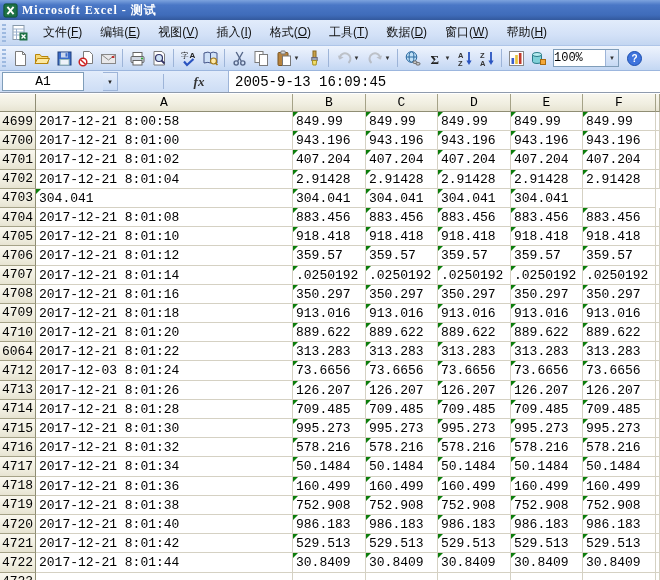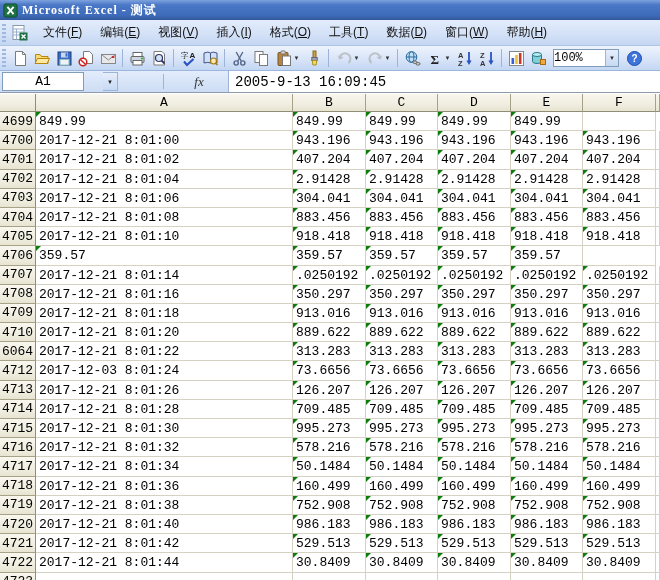--- a/index.html
+++ b/index.html
@@ -73,21 +73,21 @@
     font-size:13px; font-family:"Liberation Mono","DejaVu Sans Mono",monospace;
   }
   .name-dd {
     width:15px; margin:1px 0; display:flex; align-items:center; justify-content:center;
     font-size:6px; color:#222; background:linear-gradient(180deg,#e6eefb,#c6d9f4);
     border:1px solid #9db4d8; border-left:none;
   }
   .fb-sep { width:1px; background:#9db4d8; margin:3px 6px 3px 26px; }
   .fx-btn {
     width:20px; display:flex; align-items:center; justify-content:center;
-    font-family:"Liberation Serif","DejaVu Serif",serif; font-style:italic; font-weight:normal;
+    font-family:"Liberation Serif","DejaVu Serif",serif; font-style:italic; font-weight:bold;
     font-size:13px; color:#333;
   }
   .formula-content {
     flex:1; background:#fff; border-left:1px solid #9db4d8; margin:0;
     display:flex; align-items:center; padding-left:6px;
     font-size:14px; font-family:"Liberation Mono","DejaVu Sans Mono",monospace; color:#000;
     white-space:nowrap; overflow:hidden;
   }
 
   
@@ -391,20 +391,21 @@
         <div class="hdr-cell">B</div>
         <div class="hdr-cell">C</div>
         <div class="hdr-cell">D</div>
         <div class="hdr-cell">E</div>
         <div class="hdr-cell">F</div>
         <div class="hdr-cell"></div>
       </div>
     <div id="data-rows">
         <div class="grid-row data-row">
           <div class="row-hdr">4699</div>
+          <div class="cell">2017-12-21 8:00:58</div>
           <div class="cell"><span class="tri"></span>849.99</div>
           <div class="cell"><span class="tri"></span>849.99</div>
           <div class="cell"><span class="tri"></span>849.99</div>
           <div class="cell"><span class="tri"></span>849.99</div>
           <div class="cell"><span class="tri"></span>849.99</div>
           <div class="cell sliver"></div>
         </div>
         <div class="grid-row data-row">
           <div class="row-hdr">4700</div>
           <div class="cell">2017-12-21 8:01:00</div>
@@ -430,21 +431,20 @@
           <div class="cell">2017-12-21 8:01:04</div>
           <div class="cell"><span class="tri"></span>2.91428</div>
           <div class="cell"><span class="tri"></span>2.91428</div>
           <div class="cell"><span class="tri"></span>2.91428</div>
           <div class="cell"><span class="tri"></span>2.91428</div>
           <div class="cell"><span class="tri"></span>2.91428</div>
           <div class="cell sliver"></div>
         </div>
         <div class="grid-row data-row">
           <div class="row-hdr">4703</div>
-          <div class="cell">2017-12-21 8:01:06</div>
           <div class="cell"><span class="tri"></span>304.041</div>
           <div class="cell"><span class="tri"></span>304.041</div>
           <div class="cell"><span class="tri"></span>304.041</div>
           <div class="cell"><span class="tri"></span>304.041</div>
           <div class="cell"><span class="tri"></span>304.041</div>
           <div class="cell sliver"></div>
         </div>
         <div class="grid-row data-row">
           <div class="row-hdr">4704</div>
           <div class="cell">2017-12-21 8:01:08</div>
@@ -460,20 +460,21 @@
           <div class="cell">2017-12-21 8:01:10</div>
           <div class="cell"><span class="tri"></span>918.418</div>
           <div class="cell"><span class="tri"></span>918.418</div>
           <div class="cell"><span class="tri"></span>918.418</div>
           <div class="cell"><span class="tri"></span>918.418</div>
           <div class="cell"><span class="tri"></span>918.418</div>
           <div class="cell sliver"></div>
         </div>
         <div class="grid-row data-row">
           <div class="row-hdr">4706</div>
+          <div class="cell">2017-12-21 8:01:12</div>
           <div class="cell"><span class="tri"></span>359.57</div>
           <div class="cell"><span class="tri"></span>359.57</div>
           <div class="cell"><span class="tri"></span>359.57</div>
           <div class="cell"><span class="tri"></span>359.57</div>
           <div class="cell"><span class="tri"></span>359.57</div>
           <div class="cell sliver"></div>
         </div>
         <div class="grid-row data-row">
           <div class="row-hdr">4707</div>
           <div class="cell">2017-12-21 8:01:14</div>

